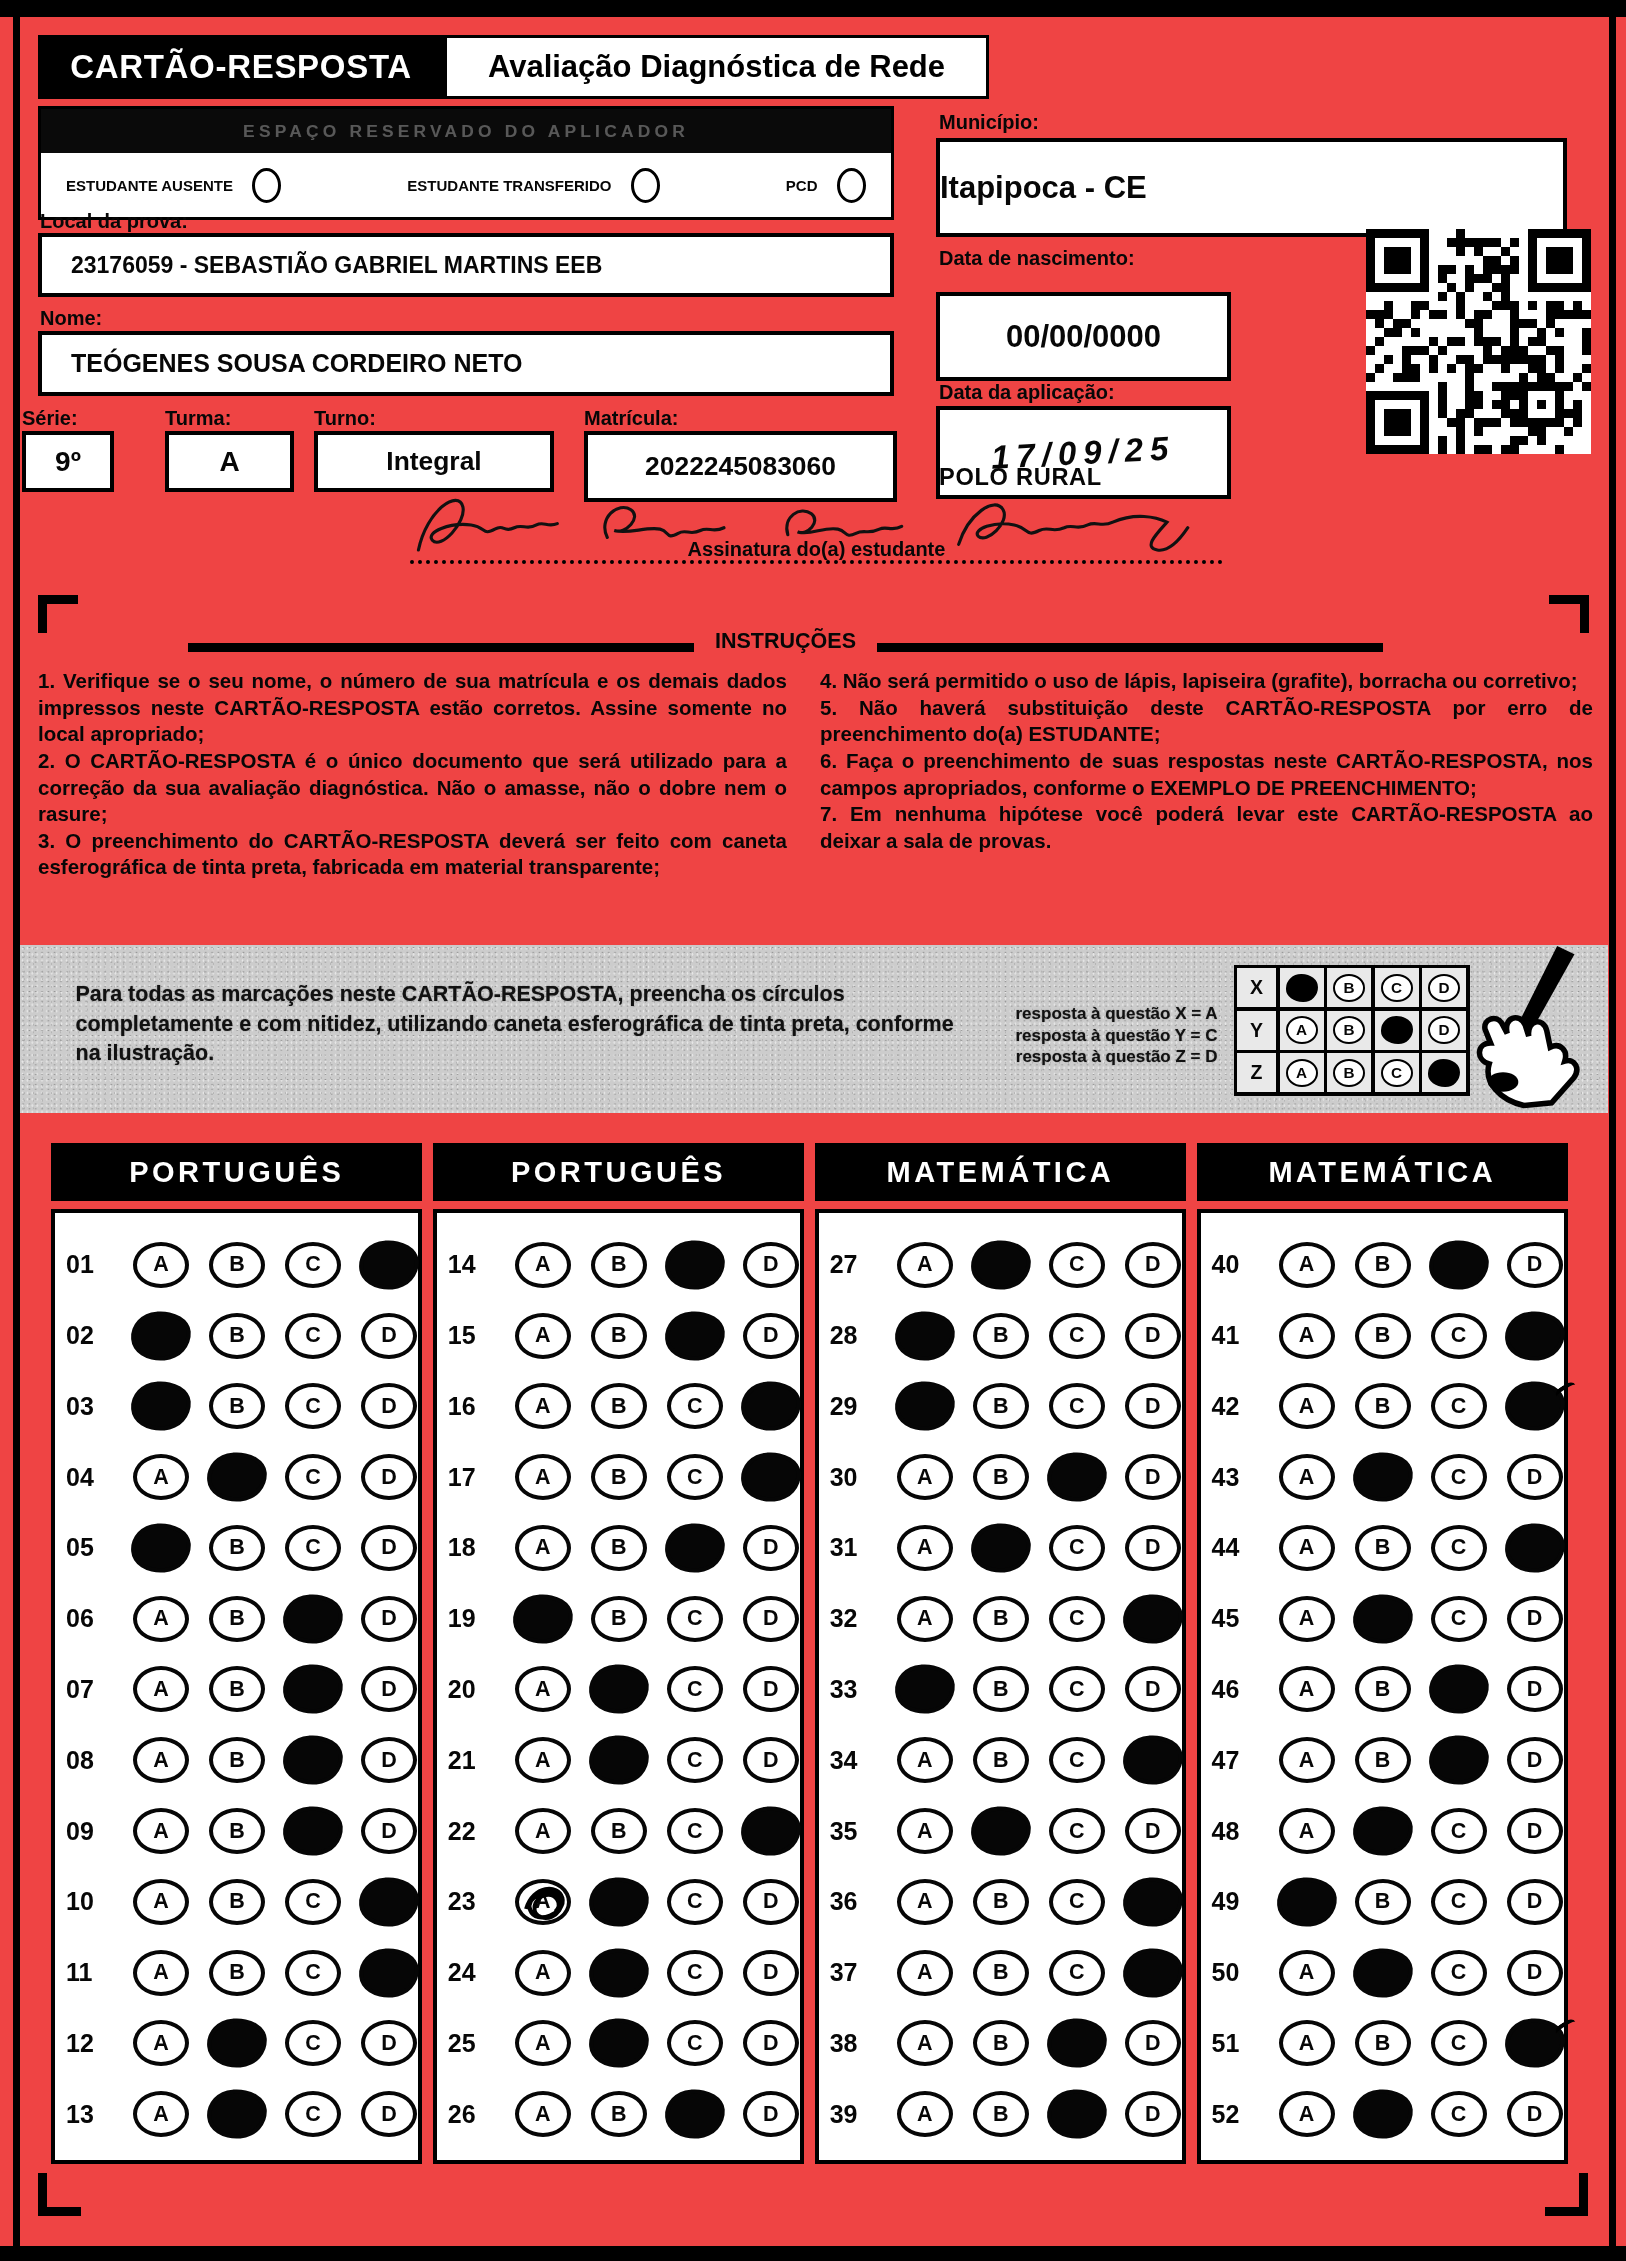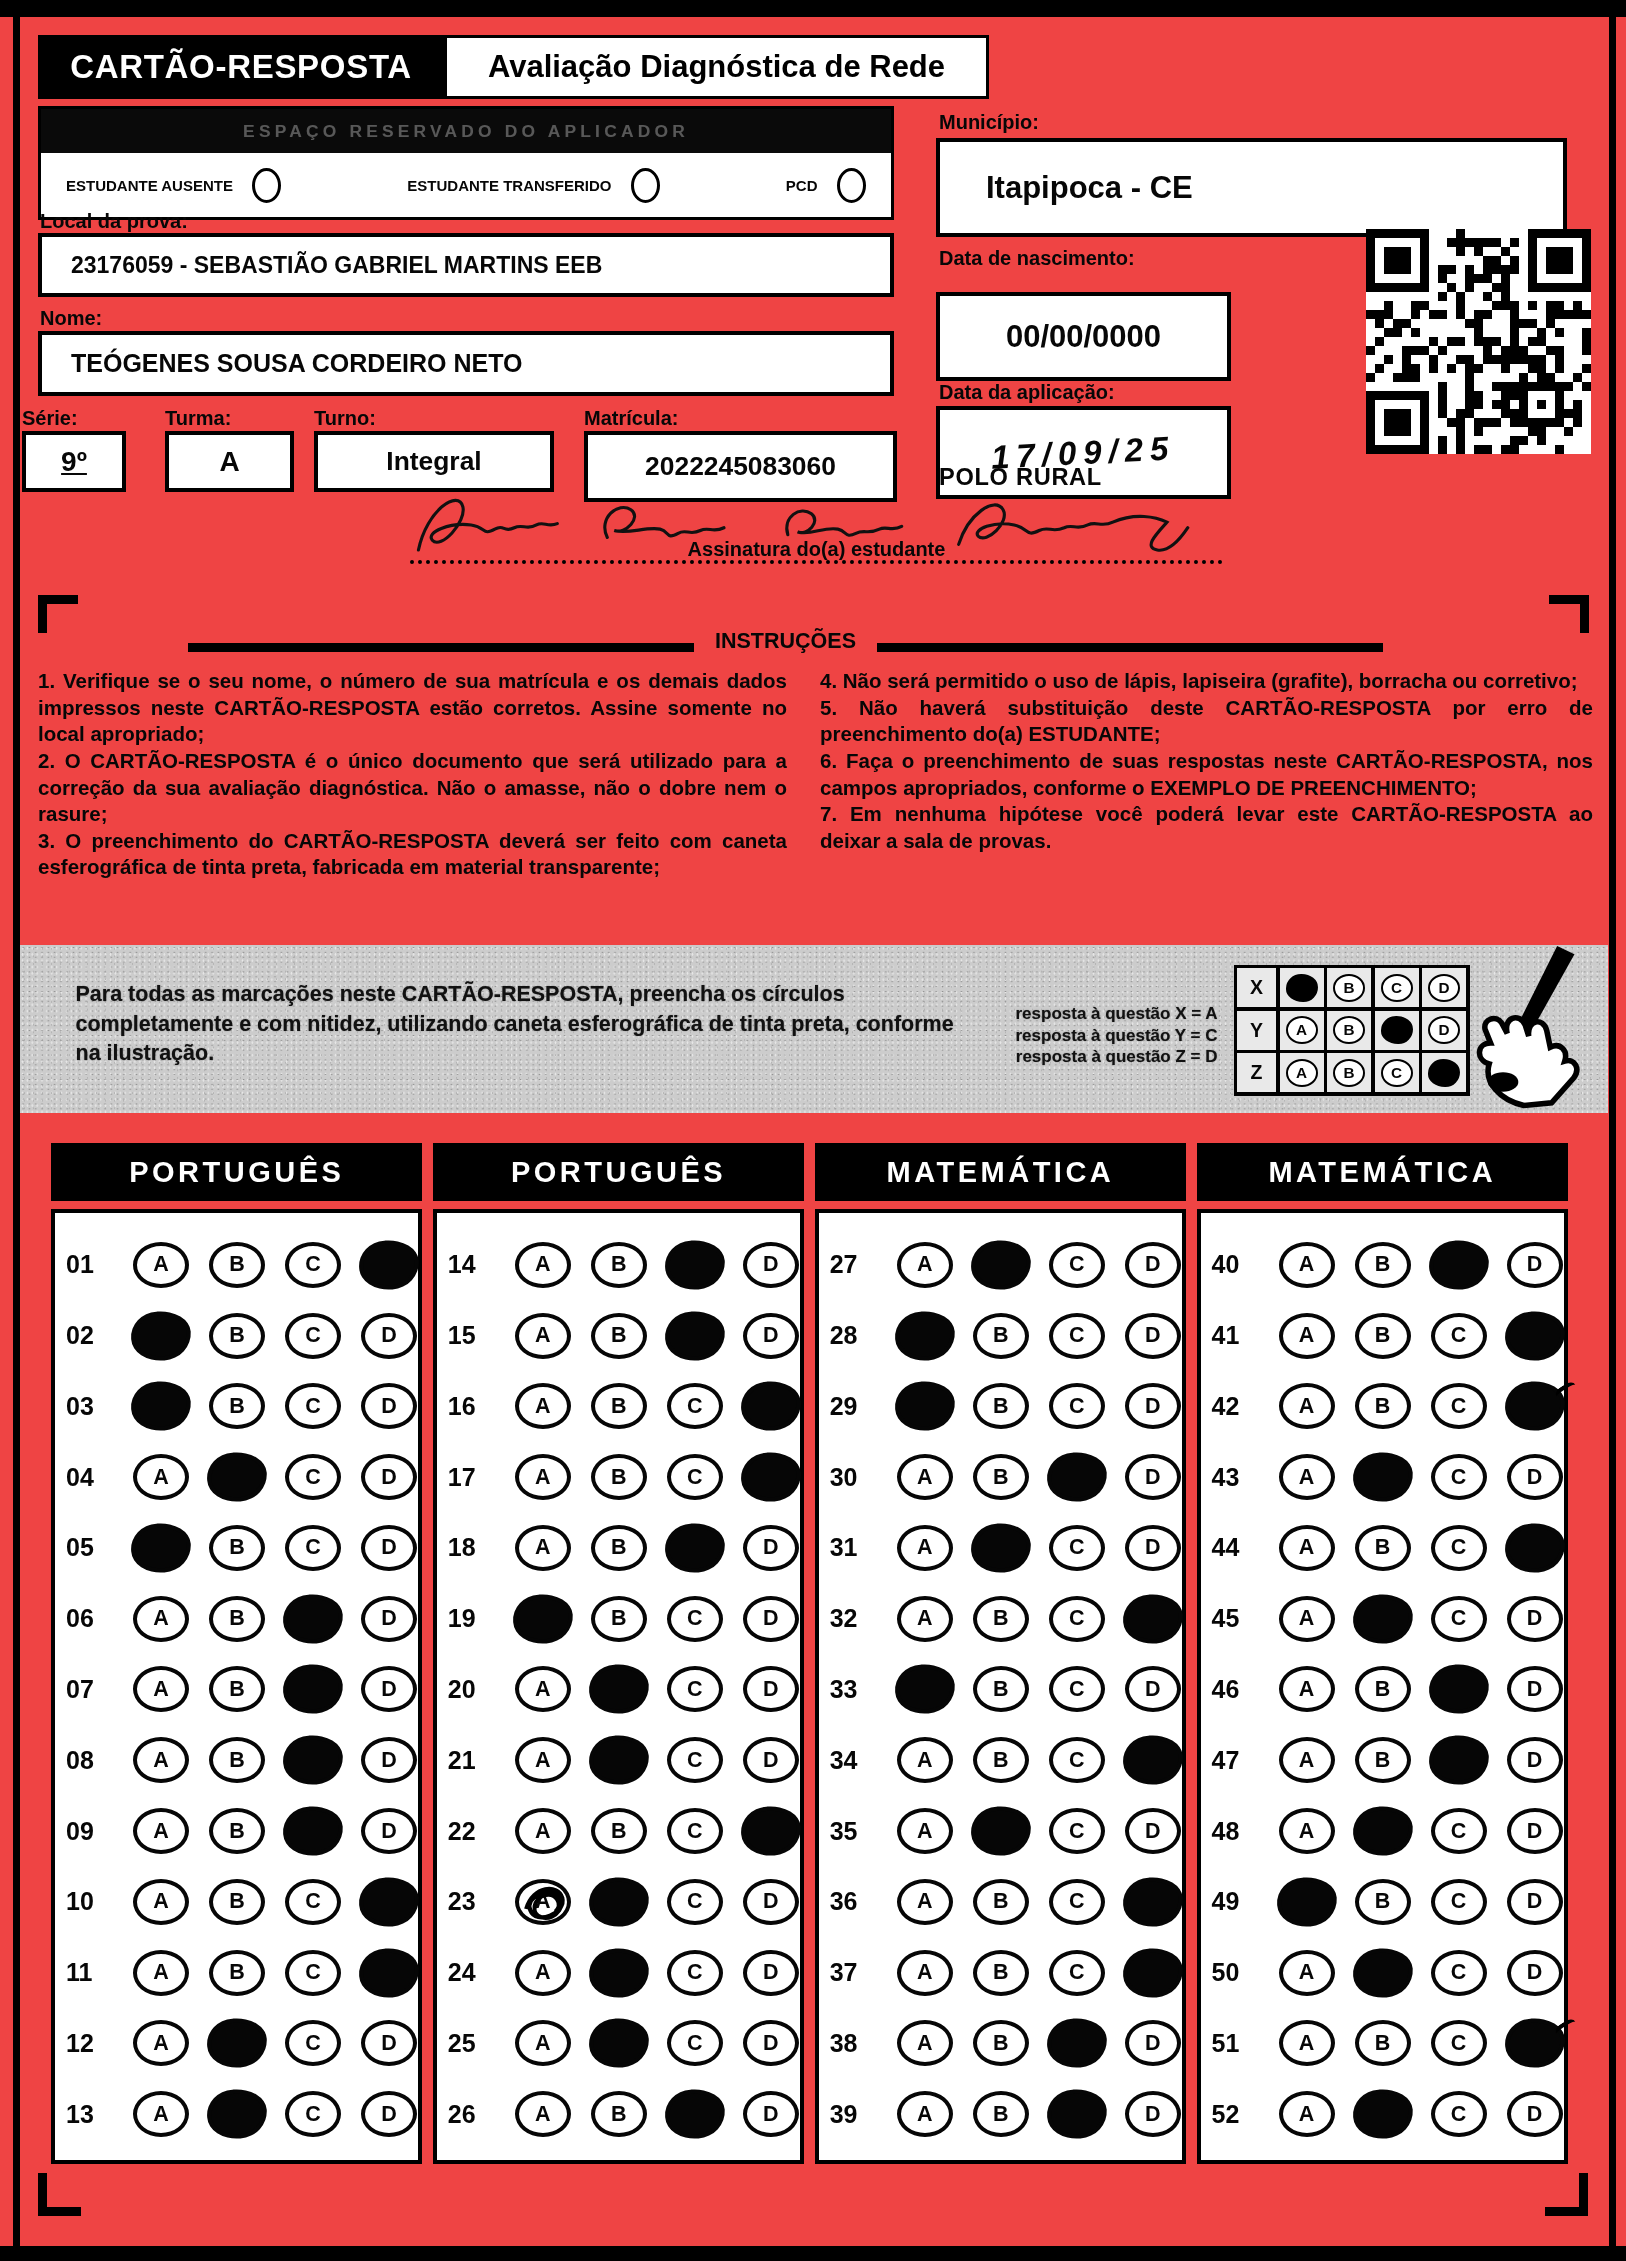--- a/index.html
+++ b/index.html
@@ -126,33 +126,33 @@
       </div>
   </div>
 
   <div class="flabel" style="top:210px;left:40px;">Local da prova:</div>
   <div class="fbox" style="top:233px;left:38px;width:856px;height:64px;font-size:23px;padding-left:29px;">23176059 - SEBASTIÃO GABRIEL MARTINS EEB</div>
 
   <div class="flabel" style="top:307px;left:40px;">Nome:</div>
   <div class="fbox" style="top:331px;left:38px;width:856px;height:65px;font-size:25px;padding-left:29px;">TEÓGENES SOUSA CORDEIRO NETO</div>
 
   <div class="flabel" style="top:407px;left:22px;">Série:</div>
-  <div class="fbox center" style="top:431px;left:22px;width:104px;height:61px;font-size:28px;text-decoration:underline;">9º</div>
+  <div class="fbox center" style="top:431px;left:22px;width:92px;height:61px;font-size:28px;">9º</div>
 
   <div class="flabel" style="top:407px;left:165px;">Turma:</div>
   <div class="fbox center" style="top:431px;left:165px;width:129px;height:61px;font-size:28px;">A</div>
 
   <div class="flabel" style="top:407px;left:314px;">Turno:</div>
   <div class="fbox center" style="top:431px;left:314px;width:240px;height:61px;font-size:26.4px;">Integral</div>
 
   <div class="flabel" style="top:407px;left:584px;">Matrícula:</div>
   <div class="fbox center" style="top:431px;left:584px;width:313px;height:71px;font-size:26.4px;">2022245083060</div>
 
   <div class="flabel" style="top:111px;left:939px;">Município:</div>
-  <div class="fbox" style="top:138px;left:936px;width:631px;height:99px;font-size:31px;padding-left:46px;">Itapipoca - CE</div>
+  <div class="fbox" style="top:138px;left:936px;width:631px;height:99px;font-size:31px;">Itapipoca - CE</div>
 
   <div class="flabel" style="top:247px;left:939px;">Data de nascimento:</div>
   <div class="fbox center" style="top:272px;left:936px;width:295px;height:89px;font-size:31px;margin-top:20px;">00/00/0000</div>
 
   <div class="flabel" style="top:381px;left:939px;">Data da aplicação:</div>
   <div class="fbox center" style="top:406px;left:936px;width:295px;height:93px;">
     <span class="handwrite">17/09/25</span>
   </div>
 
   <svg class="qr" id="qr-svg" width="225" height="225" viewBox="0 0 324 324">

